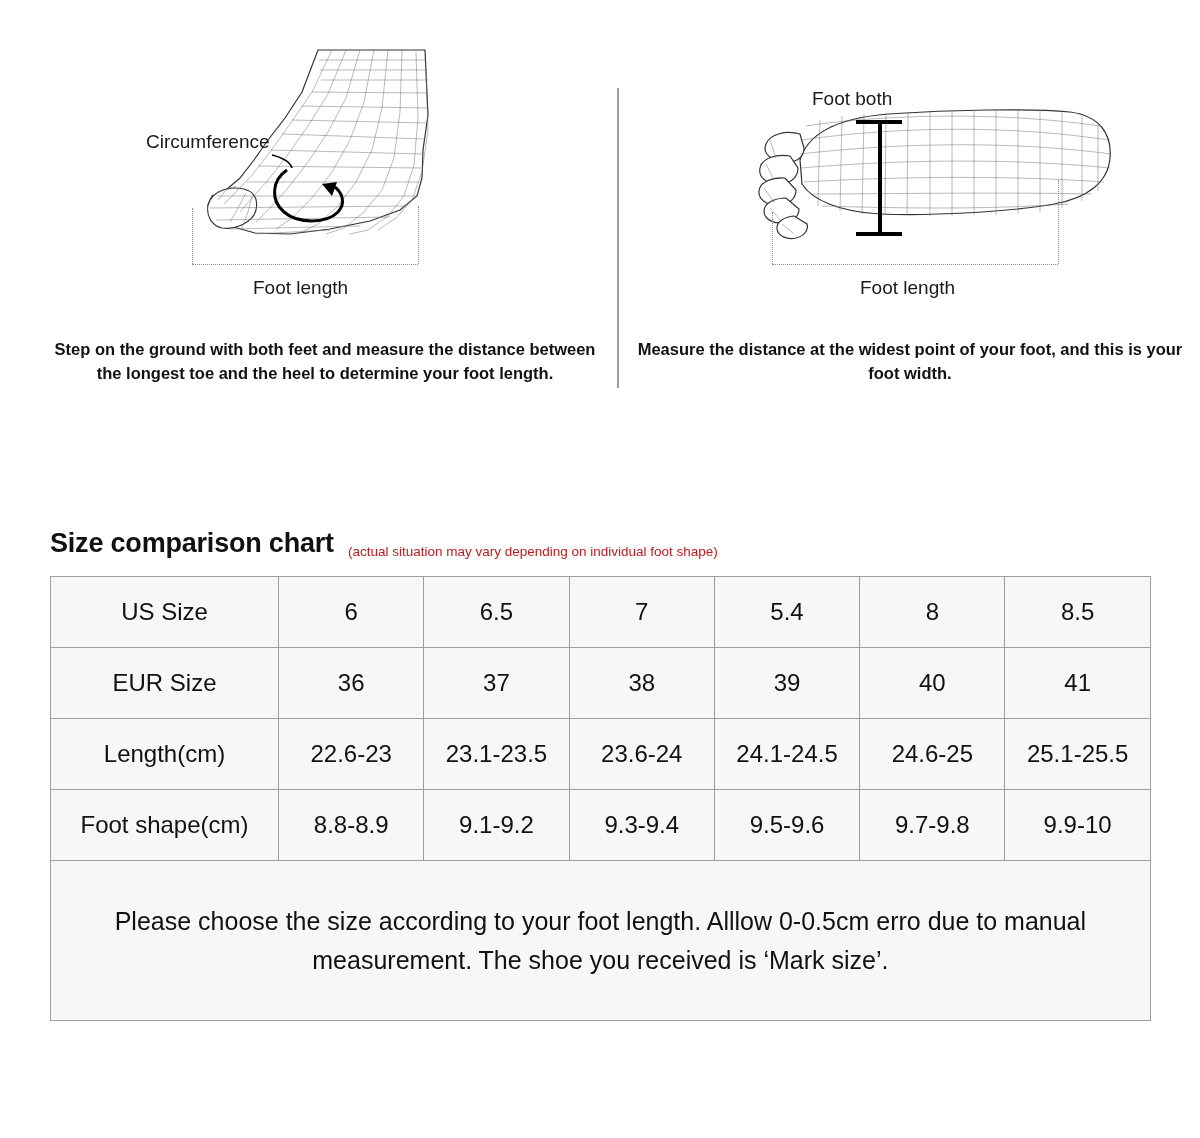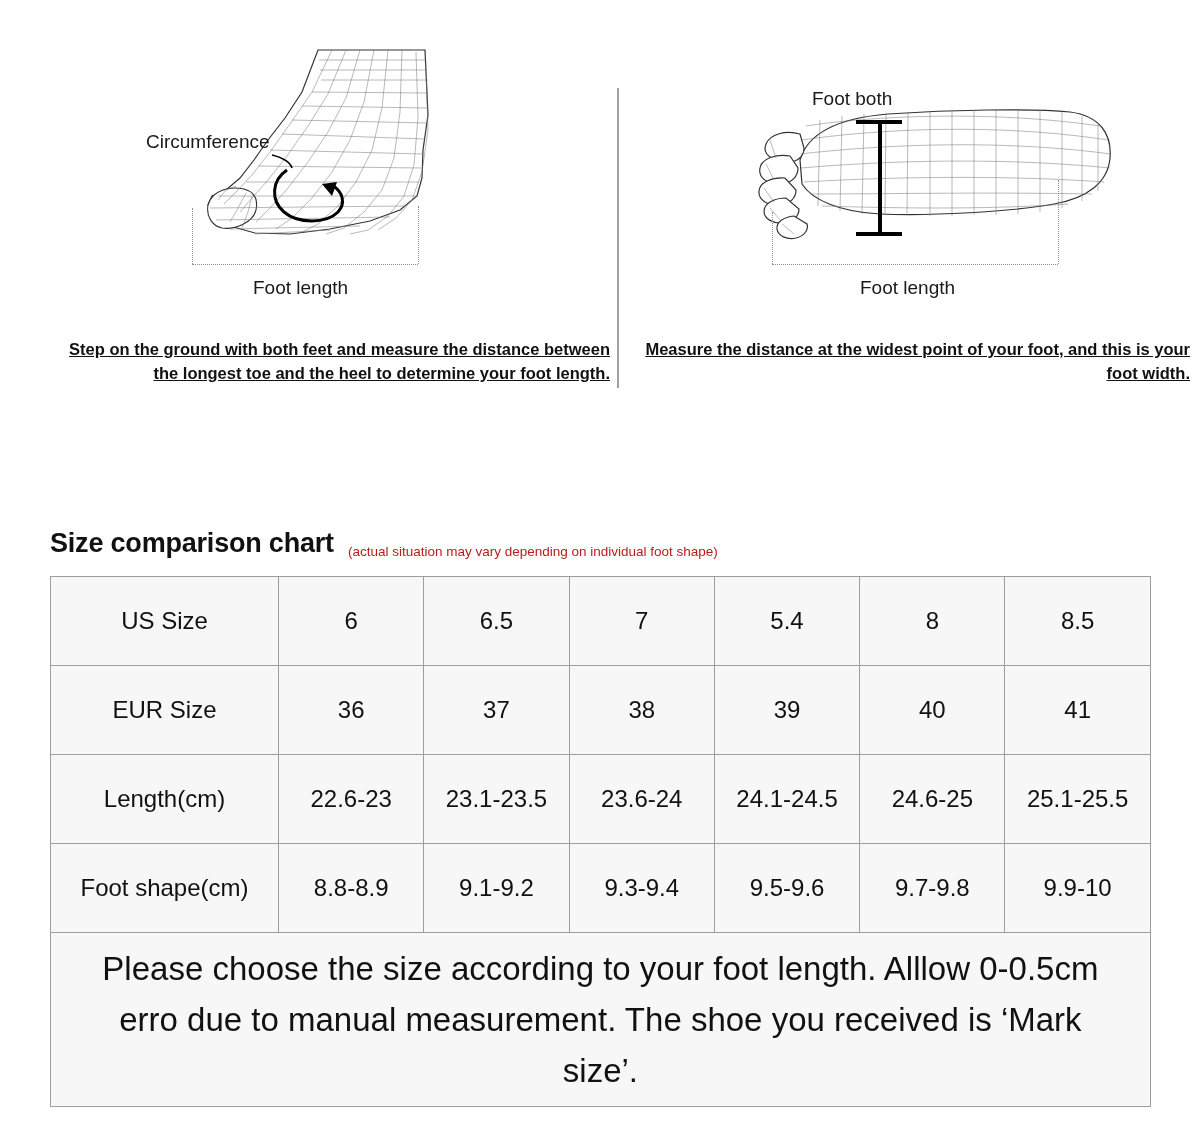--- a/index.html
+++ b/index.html
@@ -52,26 +52,25 @@
     font-size: 19px;
     color: #1a1a1a;
     white-space: nowrap;
     font-family: "Liberation Sans", sans-serif;
   }
 
   .caption {
     position: absolute;
     top: 338px;
     width: 100%;
-    text-align: right;
+    text-align: center;
     font-size: 16.5px;
     font-weight: bold;
     line-height: 1.45;
     color: #111111;
-    text-decoration: underline;
   }
 
   
   .dot-line-h {
     position: absolute;
     height: 0;
     border-top: 1.5px dotted #8d8d8d;
   }
   .dot-line-v {
     position: absolute;
@@ -116,33 +115,33 @@
     width: 1100px;
     border-collapse: collapse;
     background: #f7f7f7;
     table-layout: fixed;
   }
   table.size-table td {
     border: 1px solid #9e9e9e;
     text-align: center;
     font-size: 24px;
     color: #111;
-    height: 89px;
+    height: 71px;
     padding: 2px 16px;
     font-family: "Liberation Sans", sans-serif;
     white-space: nowrap;
   }
   table.size-table td.rowhead {
     width: 228px;
     font-size: 24px;
   }
   table.size-table td.val { width: 145.3px; }
   table.size-table td.note {
     height: 160px;
-    font-size: 33px;
+    font-size: 25px;
     line-height: 1.55;
     padding: 10px 36px;
     white-space: normal;
   }
 </style>
 </head>
 <body>
 
 <div class="page">
 

